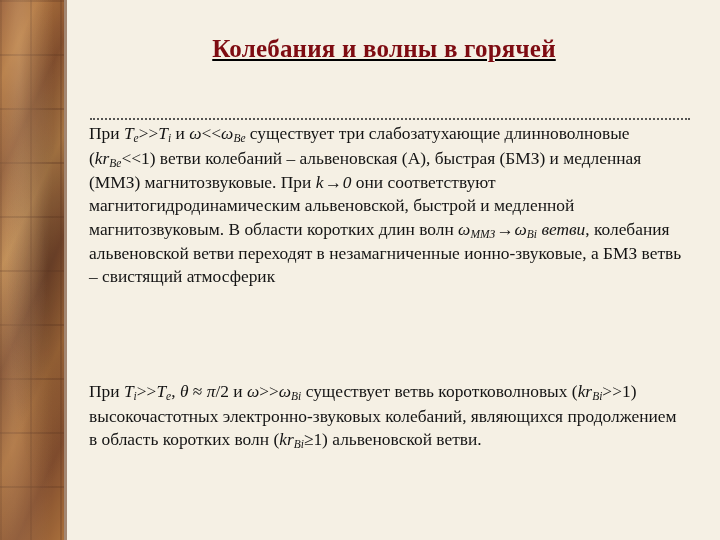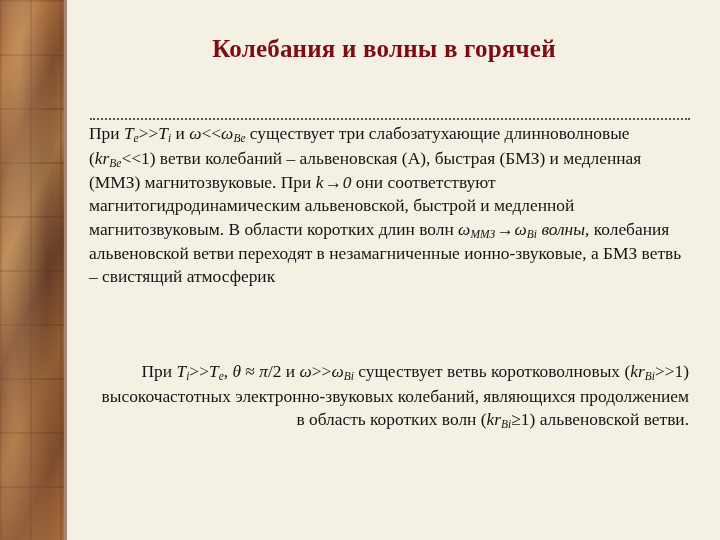--- a/index.html
+++ b/index.html
@@ -64,20 +64,21 @@
     background: #5c2f14;
     opacity: 0.55;
   }
 
   .content {
     position: absolute;
     left: 80px;
     top: 0;
     width: 628px;
     height: 452px;
+    text-decoration: underline;
   }
 
   h1.title {
     margin: 0;
     padding: 34px 30px 0 10px;
     text-align: center;
     color: #7e0c12;
     font-family: "Liberation Serif", serif;
     font-weight: bold;
     font-size: 25px;
@@ -98,21 +99,21 @@
   .body-block {
     position: absolute;
     left: 9px;
     width: 600px;
     color: #141414;
     font-size: 17.4px;
     line-height: 1.335;
     text-align: left;
   }
   #para1 { top: 122px; }
-  #para2 { top: 360px; text-align: right; }
+  #para2 { top: 380px; }
 
   .body-block p {
     margin: 0;
   }
 
   i, .it {
     font-style: italic;
   }
   sub {
     font-size: 0.66em;
@@ -139,21 +140,21 @@
 
     <div class="dotted-sep"></div>
 
     <div class="body-block" id="para1">
       <p>
         При <i>T<sub>e</sub></i>&gt;&gt;<i>T<sub>i</sub></i> и <i>ω</i>&lt;&lt;<i>ω<sub>Be</sub></i> существует три слабозатухающие
         длинноволновые (<i>kr<sub>Be</sub></i>&lt;&lt;1) ветви колебаний – альвеновская
         (А), быстрая (БМЗ) и медленная (ММЗ) магнитозвуковые.
         При <i>k</i><span class="arrow">→</span><i>0</i> они соответствуют магнитогидродинамическим
         альвеновской, быстрой и медленной магнитозвуковым. В
-        области коротких длин волн <i>ω<sub>ММЗ</sub></i><span class="arrow">→</span><i>ω<sub>Bi</sub></i> <i>волны</i>, колебания
+        области коротких длин волн <i>ω<sub>ММЗ</sub></i><span class="arrow">→</span><i>ω<sub>Bi</sub></i> <i>ветви</i>, колебания
         альвеновской ветви переходят в незамагниченные ионно-звуковые,
         а БМЗ ветвь – свистящий атмосферик
       </p>
     </div>
 
     <div class="body-block" id="para2">
       <p>
         При <i>T<sub>i</sub></i>&gt;&gt;<i>T<sub>e</sub></i>, <i>θ</i> ≈ <i>π</i>/2 и <i>ω</i>&gt;&gt;<i>ω<sub>Bi</sub></i> существует ветвь
         коротковолновых (<i>kr<sub>Bi</sub></i>&gt;&gt;1) высокочастотных электронно-звуковых
         колебаний, являющихся продолжением в область

